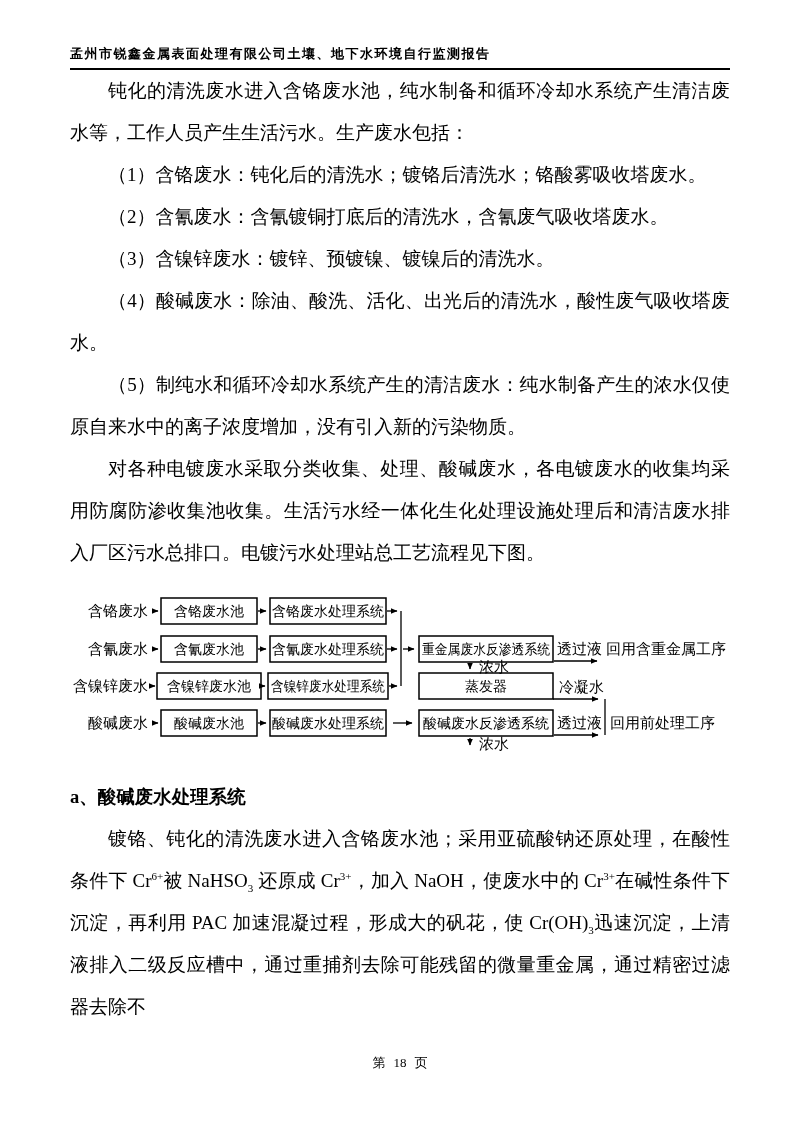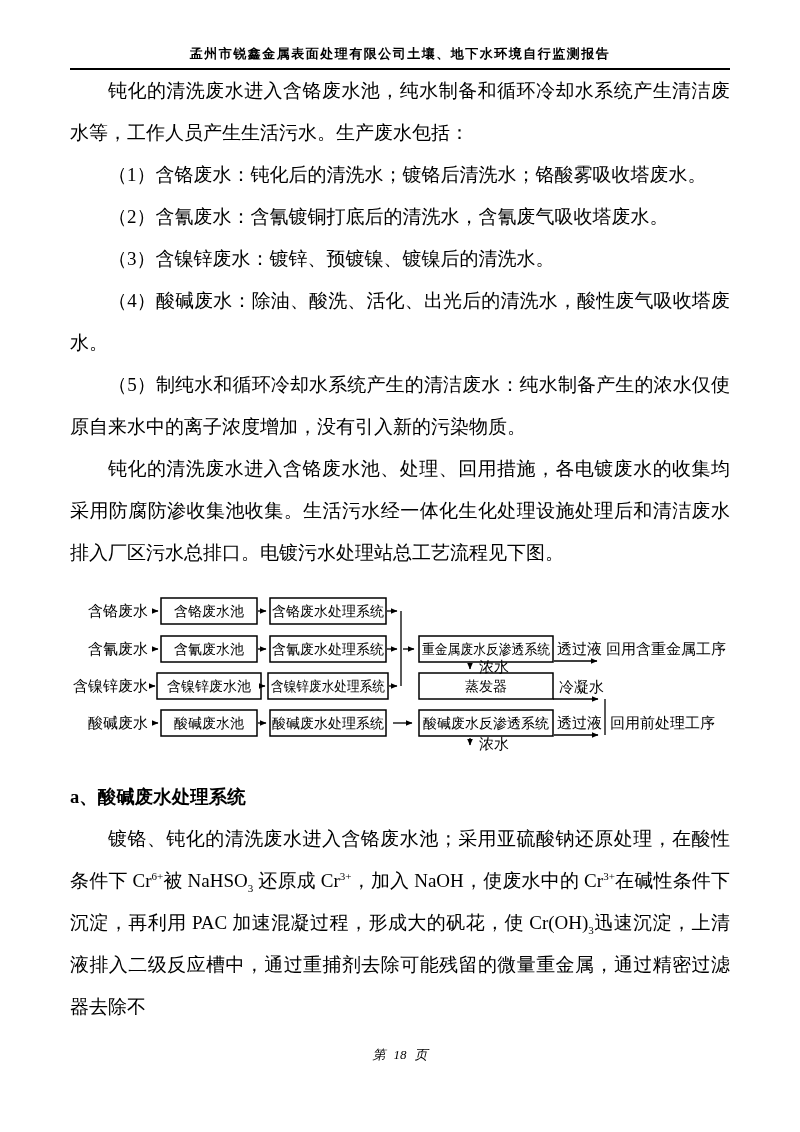--- a/index.html
+++ b/index.html
@@ -3,63 +3,63 @@
 <meta charset="utf-8">
 <style>
   html,body { margin:0; padding:0; background:#e8e8e8; }
   .page {
     width:800px; height:1132px; margin:0 auto; background:#ffffff;
     position:relative; box-sizing:border-box; padding:46px 70px 0 70px;
     font-family:"Liberation Serif","DejaVu Serif",serif; color:#000;
     overflow:hidden;
   }
   .doc-header {
-    text-align:center; font-size:13px; font-weight:bold; letter-spacing:1.5px;
+    font-size:13px; font-weight:bold; letter-spacing:1.5px;
     padding-bottom:6px; border-bottom:2px solid #000; line-height:16px;
   }
   .section-title {
     font-size:21px; font-weight:bold; margin:10px 0 4px 0; line-height:28px;
   }
   .section-title .num { letter-spacing:0.5px; }
   .body-text p {
     margin:0; font-size:19px; line-height:42px; text-align:justify;
     text-indent:2em; word-break:break-all;
   }
   sup,sub { font-size:11px; line-height:0; }
   .flowchart { margin:14px 0 0 -10px; }
   .flowchart svg { display:block; }
   .fc-box { fill:#fff; stroke:#000; stroke-width:1.5; }
   .fc-line { stroke:#000; stroke-width:1.3; fill:none; }
   .fc-text { font-size:14px; fill:#000; }
   .fc-side { font-size:15px; fill:#000; }
   .subsection-title { font-size:18.5px; font-weight:bold; margin:18px 0 8px 0; line-height:26px; }
   .page-footer {
-    position:absolute; left:0; right:0; bottom:68px; text-align:center;
-    font-size:13px; color:#000;font-style:italic;
+    position:absolute; left:0; right:0; bottom:60px; text-align:center;
+    font-size:13px; color:#000;
   }
   .page-footer span { margin:0 4px; }
 </style>
 </head>
 <body>
 
 <div class="page">
 
   <div class="doc-header">
     <span>孟州市锐鑫金属表面处理有限公司土壤、地下水环境自行监测报告</span>
   </div>
 
 
   <div class="body-text">
     <p>钝化的清洗废水进入含铬废水池，纯水制备和循环冷却水系统产生清洁废水等，工作人员产生生活污水。生产废水包括：</p>
     <p>（1）含铬废水：钝化后的清洗水；镀铬后清洗水；铬酸雾吸收塔废水。</p>
     <p>（2）含氰废水：含氰镀铜打底后的清洗水，含氰废气吸收塔废水。</p>
     <p>（3）含镍锌废水：镀锌、预镀镍、镀镍后的清洗水。</p>
     <p>（4）酸碱废水：除油、酸洗、活化、出光后的清洗水，酸性废气吸收塔废水。</p>
     <p>（5）制纯水和循环冷却水系统产生的清洁废水：纯水制备产生的浓水仅使原自来水中的离子浓度增加，没有引入新的污染物质。</p>
-    <p>钝化的清洗废水进入含铬废水池、处理、回用措施，各电镀废水的收集均采用防腐防渗收集池收集。生活污水经一体化生化处理设施处理后和清洁废水排入厂区污水总排口。电镀污水处理站总工艺流程见下图。</p>
+    <p>对各种电镀废水采取分类收集、处理、酸碱废水，各电镀废水的收集均采用防腐防渗收集池收集。生活污水经一体化生化处理设施处理后和清洁废水排入厂区污水总排口。电镀污水处理站总工艺流程见下图。</p>
   </div>
 
   <div class="flowchart">
     <svg width="680" height="178" viewBox="0 0 680 178">
       <defs>
         <marker id="arr" markerWidth="8" markerHeight="8" refX="6.5" refY="3" orient="auto" markerUnits="userSpaceOnUse">
           <path d="M0,0 L7,3 L0,6 Z" fill="#000"></path>
         </marker>
       </defs>
 

